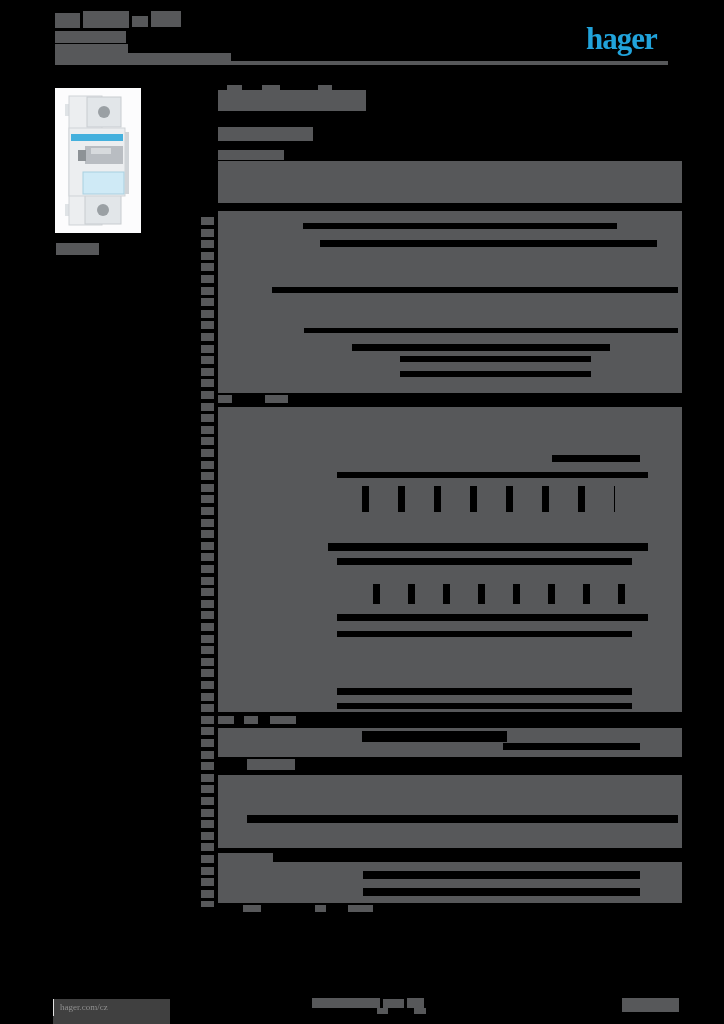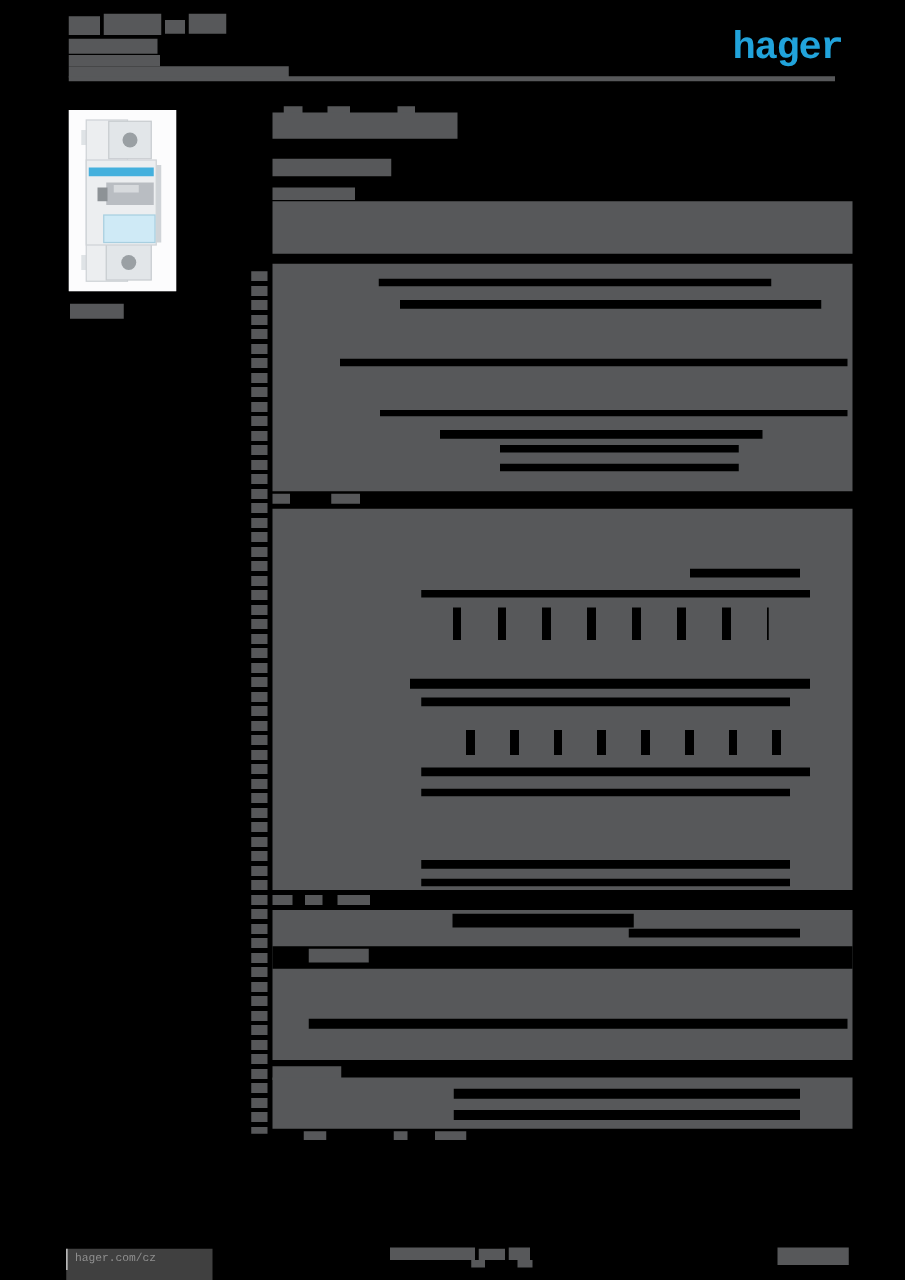--- a/index.html
+++ b/index.html
@@ -1,17 +1,17 @@
 <!DOCTYPE html>
 <html><head>
 <meta charset="utf-8">
 <style>
   html,body{margin:0;padding:0;background:#000;}
   .page{position:relative;width:724px;height:1024px;background:#000;overflow:hidden;
-        font-family:Liberation Mono, monospace;}
+        font-family:Liberation Serif, serif;}
   .g{position:absolute;background:#57585a;}
   .k{position:absolute;background:#000;}
   .ticks{position:absolute;background:repeating-linear-gradient(180deg,#57585a 0 8px,transparent 8px 11.6px);}
   .colgap1{position:absolute;background:repeating-linear-gradient(90deg,transparent 0 29px,#000 29px 36px);}
   .colgap2{position:absolute;background:repeating-linear-gradient(90deg,transparent 0 28px,#000 28px 35px);}
   .logo{position:absolute;left:586px;top:22px;width:90px;height:34px;
         color:#21a3db;font-size:31px;font-weight:900;letter-spacing:-1px;line-height:34px;}
   .rule{position:absolute;left:55px;top:61px;width:613px;height:4px;background:#57585a;}
   .photo{position:absolute;left:55px;top:88px;width:86px;height:145px;background:#fcfcfd;}
   .chip{position:absolute;left:53px;top:999px;width:117px;height:33px;background:#404040;}

